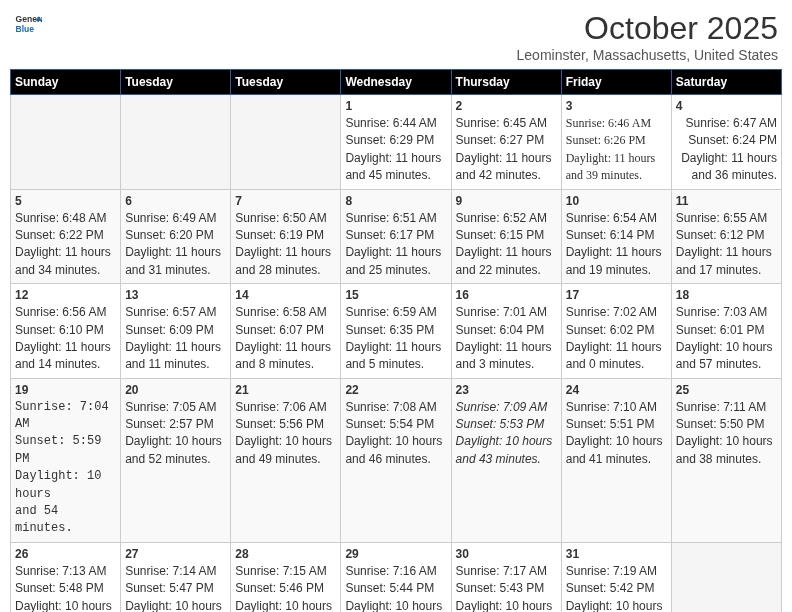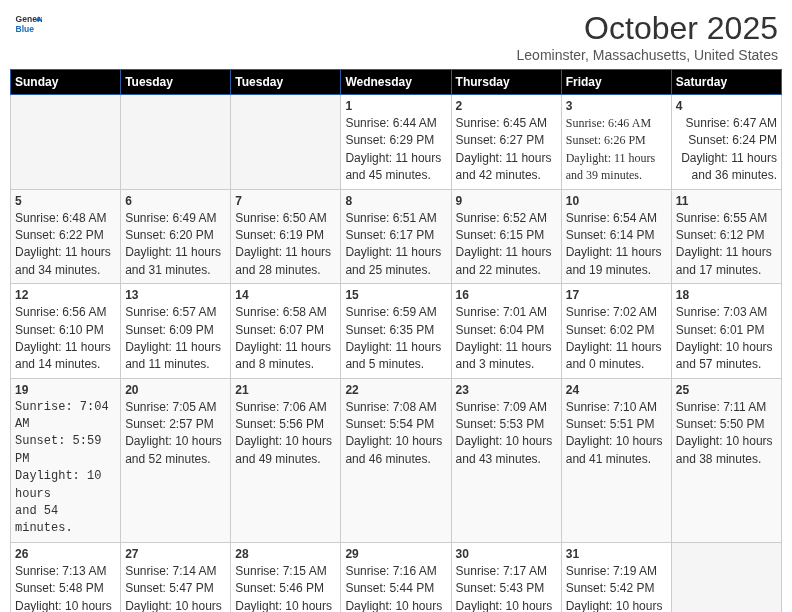--- a/index.html
+++ b/index.html
@@ -273,21 +273,21 @@
         </td>
         <td>
           <span class="day-num">22</span>
           <div class="day-info" style="white-space: pre-line;">Sunrise: 7:08 AM
 Sunset: 5:54 PM
 Daylight: 10 hours
 and 46 minutes.</div>
         </td>
         <td>
           <span class="day-num">23</span>
-          <div class="day-info" style="white-space: pre-line;">Sunrise: 7:09 AM
+          <div class="day-info" style="white-space: pre-line; font-style: italic;">Sunrise: 7:09 AM
 Sunset: 5:53 PM
 Daylight: 10 hours
 and 43 minutes.</div>
         </td>
         <td>
           <span class="day-num">24</span>
           <div class="day-info" style="white-space: pre-line;">Sunrise: 7:10 AM
 Sunset: 5:51 PM
 Daylight: 10 hours
 and 41 minutes.</div>

